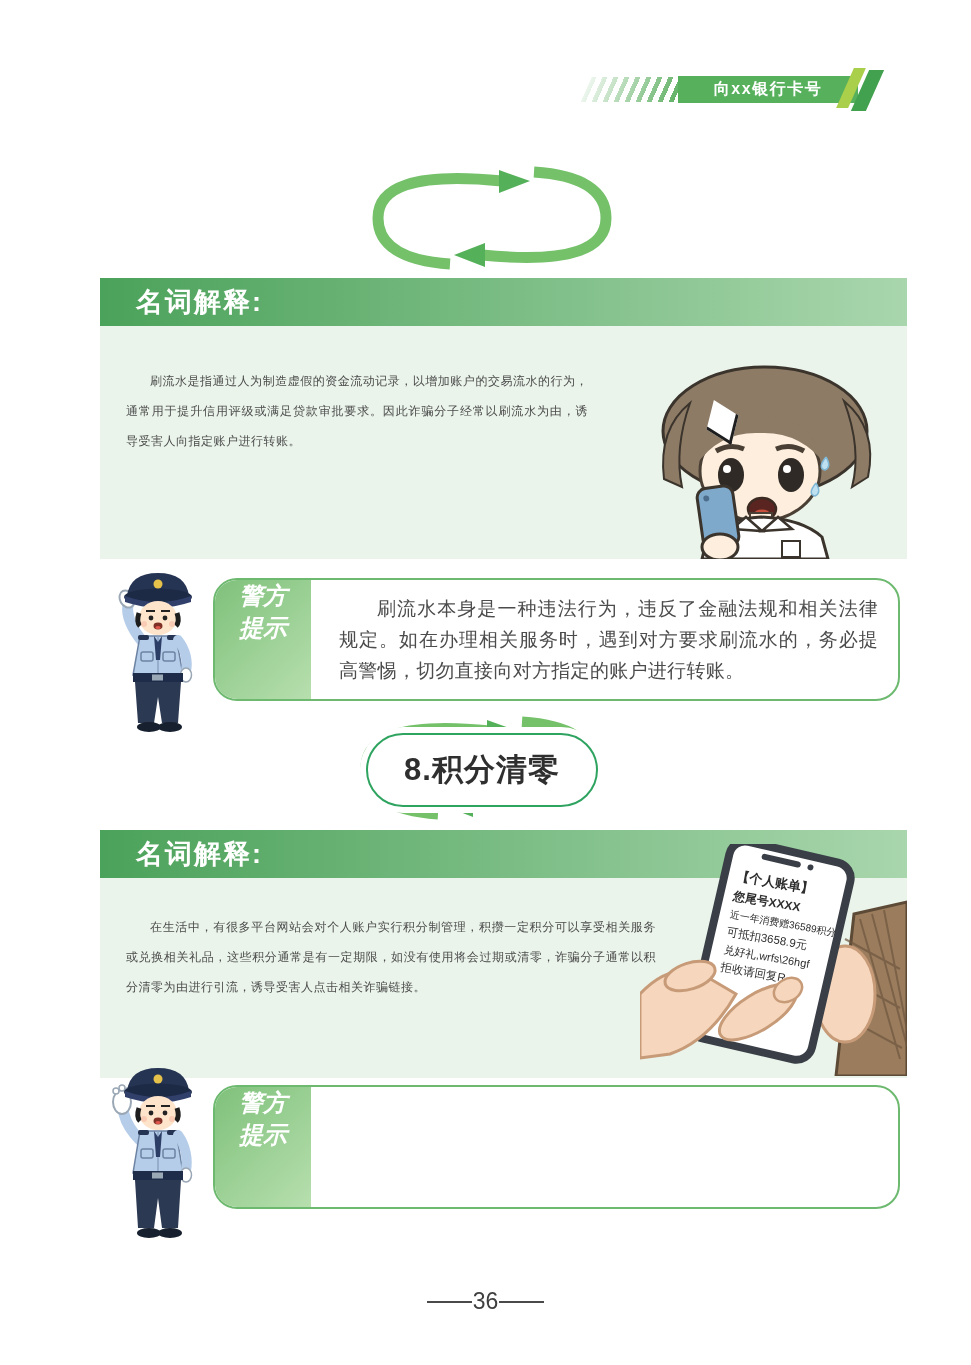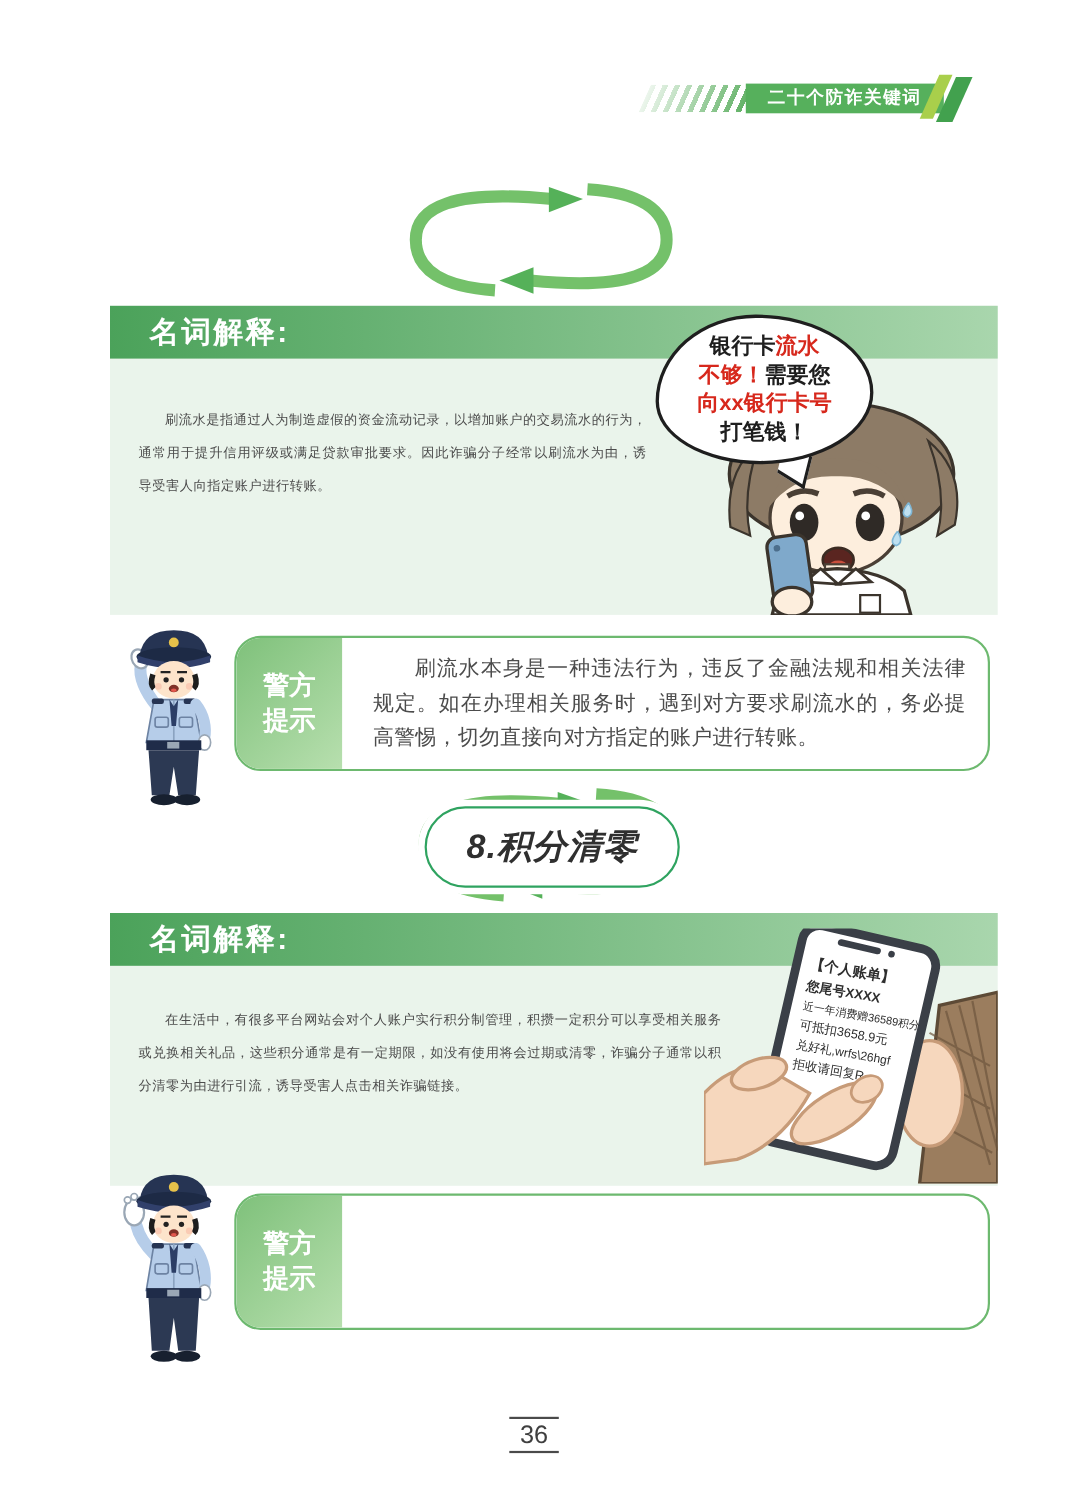--- a/index.html
+++ b/index.html
@@ -42,65 +42,57 @@
   .bubble-tail{left:608px;top:130px;width:26px;height:26px;background:#fff;z-index:2;
      border-right:3px solid #1e1e1e;border-bottom:3px solid #1e1e1e;
      transform:rotate(32deg) skewX(18deg);}
   .rd{color:#d7281c;}
   .bk{color:#1e1e1e;}
 
   
   .tip{left:213px;width:687px;background:#fff;border:2.5px solid #6db96f;border-radius:24px;
      display:flex;align-items:stretch;overflow:hidden;box-sizing:border-box;}
   .tip-label{flex:0 0 96px;background:linear-gradient(135deg,#7fc17b,#b7dfae);
-     display:flex;align-items:center;justify-content:center;
-     color:#fff;font-weight:bold;font-size:24px;line-height:32px;}
+     display:flex;justify-content:center;
+     color:#fff;font-weight:bold;font-size:24px;line-height:32px;font-style:italic;}
   .tip-label span{display:block;width:52px;text-align:center;}
   .tip-text{flex:1;padding:13px 20px 13px 28px;color:#4c4c4c;font-size:19px;line-height:31px;
      text-indent:2em;letter-spacing:.3px;text-align:justify;}
 
   
-  .pagenum{left:0;top:1288px;width:100%;display:flex;align-items:center;justify-content:center;gap:1px;flex-direction:column;}
+  .pagenum{left:0;top:1288px;width:100%;display:flex;align-items:center;justify-content:center;gap:1px;}
   .pagenum .dash{width:45px;height:2px;background:#4a4a4a;}
   .pagenum .num{font-size:23px;color:#3f3f3f;}
 
   svg text{font-family:"Liberation Sans","DejaVu Sans",sans-serif;}
 </style>
 </head>
 <body>
 
 <div id="page">
 
   <div class="abs banner-stripes"></div>
-  <div class="abs banner-bar">二十个防诈关键词</div>
+  <div class="abs banner-bar">向xx银行卡号</div>
   <div class="abs banner-shape1"></div>
   <div class="abs banner-shape2"></div>
 
   <div class="abs badge" style="left:352px;top:166px;">
     <svg width="280" height="104" viewBox="0 0 280 104">
       <path d="M150 15 C 60 6 26 22 26 52 C 26 79 50 95 98 98" fill="none" stroke="#74c16a" stroke-width="11"></path>
       <polygon points="147,4 178,15 147,27" fill="#55b159"></polygon>
       <path d="M130 89 C 220 98 254 82 254 52 C 254 25 230 9 182 6" fill="none" stroke="#74c16a" stroke-width="11"></path>
       <polygon points="133,77 102,89 133,101" fill="#55b159"></polygon>
     </svg>
   </div>
 
   <div class="abs panel" style="left:100px;top:278px;height:281px;">
     <div class="panel-bar">名词解释:</div>
     <div class="panel-body" style="top:88px;width:462px;">刷流水是指通过人为制造虚假的资金流动记录，以增加账户的交易流水的行为，通常用于提升信用评级或满足贷款审批要求。因此诈骗分子经常以刷流水为由，诱导受害人向指定账户进行转账。</div>
 
     <div class="abs bubble-tail"></div>
-    <div class="abs bubble">
-      <div>
-        <div><span class="bk">银行卡</span><span class="rd">流水</span></div>
-        <div><span class="rd">不够！</span><span class="bk">需要您</span></div>
-        <div class="rd">向xx银行卡号</div>
-        <div class="bk">打笔钱！</div>
-      </div>
-    </div>
 
     <svg class="abs" style="right:2px;bottom:0;" width="275" height="200" viewBox="0 0 275 200">
       <ellipse cx="135" cy="72" rx="102" ry="64" fill="#8d7b66" stroke="#3b342c" stroke-width="3"></ellipse>
       <ellipse cx="130" cy="112" rx="60" ry="50" fill="#fdeedd" stroke="#4a3f35" stroke-width="3"></ellipse>
       <path d="M66 106 Q 82 56 130 58 Q 182 56 196 106 Q 170 72 130 74 Q 90 72 66 106 Z" fill="#8d7b66"></path>
       <path d="M34 120 Q 28 70 60 44 Q 44 90 52 128 Z" fill="#8d7b66" stroke="#3b342c" stroke-width="2"></path>
       <path d="M238 118 Q 248 70 214 42 Q 232 90 222 128 Z" fill="#8d7b66" stroke="#3b342c" stroke-width="2"></path>
       <path d="M86 92 Q 100 84 114 90" stroke="#4a3f35" stroke-width="5" fill="none"></path>
       <path d="M146 90 Q 160 84 174 92" stroke="#4a3f35" stroke-width="5" fill="none"></path>
       <ellipse cx="101" cy="116" rx="13" ry="17" fill="#2f2a26"></ellipse>
@@ -157,21 +149,21 @@
     <ellipse cx="76" cy="164" rx="12" ry="5" fill="#17202f"></ellipse>
   </svg>
 
   <div class="abs tip" style="top:578px;min-height:113px;">
     <div class="tip-label">
       <span>警方提示</span>
     </div>
     <div class="tip-text">刷流水本身是一种违法行为，违反了金融法规和相关法律规定。如在办理相关服务时，遇到对方要求刷流水的，务必提高警惕，切勿直接向对方指定的账户进行转账。</div>
   </div>
 
-  <div class="abs badge" style="left:360px;top:716px;font-style:italic;">
+  <div class="abs badge" style="left:340px;top:716px;">
     <svg width="280" height="104" viewBox="0 0 280 104">
       <path d="M150 15 C 60 6 26 22 26 52 C 26 79 50 95 98 98" fill="none" stroke="#74c16a" stroke-width="11"></path>
       <polygon points="147,4 178,15 147,27" fill="#55b159"></polygon>
       <path d="M130 89 C 220 98 254 82 254 52 C 254 25 230 9 182 6" fill="none" stroke="#74c16a" stroke-width="11"></path>
       <polygon points="133,77 102,89 133,101" fill="#55b159"></polygon>
     </svg>
     <div class="pill">8.积分清零</div>
   </div>
 
   <div class="abs panel" style="left:100px;top:830px;height:248px;">

